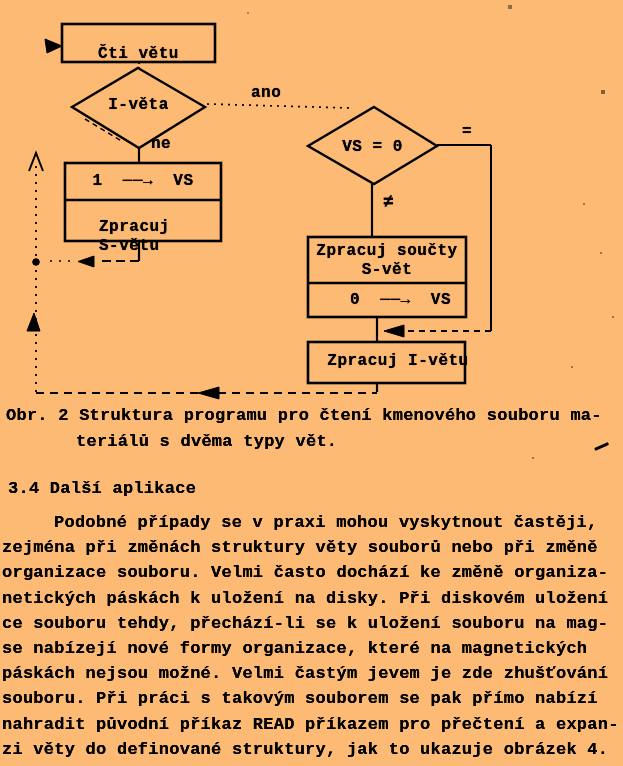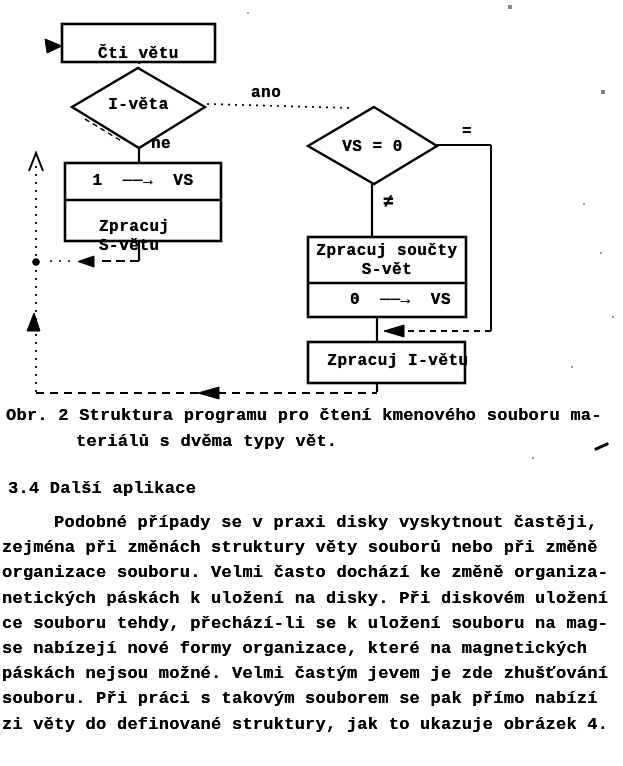--- a/index.html
+++ b/index.html
@@ -1,17 +1,17 @@
 <!DOCTYPE html>
 <html><head>
 <meta charset="utf-8">
 <style>
   html,body{margin:0;padding:0;background:#e8e8e4;}
   .page{
-    position:relative;width:623px;height:766px;background:#ffffff;
+    position:relative;width:623px;height:766px;background:#fdba74;
     overflow:hidden;color:#1b1b1b;
     font-family:"Liberation Mono","DejaVu Sans Mono",monospace;
   }
   .scan{position:absolute;inset:0;filter:blur(0.33px) contrast(1.5);}
   svg.fc{position:absolute;left:0;top:0;}
   svg.fc *{stroke:#1b1b1b;}
   .fc-label{
     position:absolute;font-weight:700;font-size:16px;letter-spacing:0.5px;
     white-space:pre;line-height:19px;text-shadow:0 0 .7px #1b1b1b;
   }
@@ -102,27 +102,28 @@
 S-vět</div>
     <div class="fc-label ctr" style="left:309px;top:291px;width:183px;">0  ──→  VS</div>
     <div class="fc-label ctr" style="left:320px;top:352px;width:156px;text-align:center;">Zpracuj I-větu</div>
 
     <div class="txt" style="left:6px;top:406px;">Obr. 2 Struktura programu pro čtení kmenového souboru ma-</div>
     <div class="txt" style="left:76px;top:432px;">teriálů s dvěma typy vět.</div>
 
     <div class="txt" style="left:8px;top:479px;">3.4 Další aplikace</div>
 
     <div class="para">
-      <div class="tline">Podobné případy se v praxi disky vyskytnout častěji,</div>
+      <div class="tline">Podobné případy se v praxi mohou vyskytnout častěji,</div>
       <div class="tline">zejména při změnách struktury věty souborů nebo při změně</div>
       <div class="tline">organizace souboru. Velmi často dochází ke změně organiza-</div>
       <div class="tline">netických páskách k uložení na disky. Při diskovém uložení</div>
       <div class="tline">ce souboru tehdy, přechází-li se k uložení souboru na mag-</div>
       <div class="tline">se nabízejí nové formy organizace, které na magnetických</div>
       <div class="tline">páskách nejsou možné. Velmi častým jevem je zde zhušťování</div>
       <div class="tline">souboru. Při práci s takovým souborem se pak přímo nabízí</div>
+      <div class="tline">nahradit původní příkaz READ příkazem pro přečtení a expan-</div>
       <div class="tline">zi věty do definované struktury, jak to ukazuje obrázek 4.</div>
     </div>
 
     <div class="speck"></div>
     <div class="stray"></div>
   </div>
 </div>
 
 </body></html>

